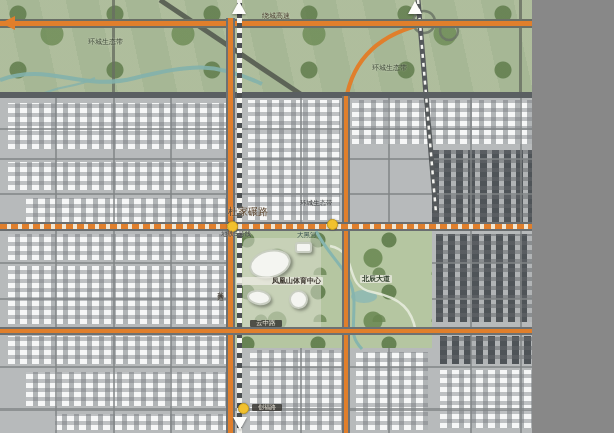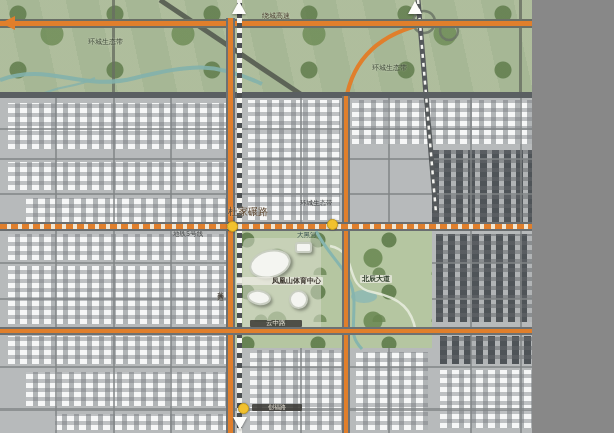--- a/index.html
+++ b/index.html
@@ -66,21 +66,21 @@
   .up{border-left:7px solid rgba(0,0,0,0);border-right:7px solid rgba(0,0,0,0);
       border-bottom:13px solid #fdfdfb;filter:drop-shadow(0 1px 1px rgba(0,0,0,.4));}
   .down{border-left:7px solid rgba(0,0,0,0);border-right:7px solid rgba(0,0,0,0);
       border-top:13px solid #fdfdfb;filter:drop-shadow(0 1px 1px rgba(0,0,0,.4));}
   .left-o{border-top:7px solid rgba(0,0,0,0);border-bottom:7px solid rgba(0,0,0,0);
       border-right:14px solid #e07f2c;}
   
   .lbl{position:absolute;font-size:7px;line-height:1.15;color:#3c372f;white-space:nowrap;
        text-shadow:0 0 2px rgba(235,235,225,.75);}
   .chip{background:rgba(238,237,229,.72);padding:0 2px;border-radius:1px;}
-  .chipdark{background:rgba(58,56,52,.85);color:#ece8dc;text-shadow:none;padding:0 16px;border-radius:1px;}
+  .chipdark{background:rgba(58,56,52,.85);color:#ece8dc;text-shadow:none;padding:0 6px;border-radius:1px;}
   .vert{writing-mode:vertical-rl;letter-spacing:1px;}
   svg{position:absolute;left:0;top:0;}
 </style>
 </head>
 <body>
 
 <div id="stage">
 
   <div class="bl" style="left:8px;top:103px;width:218px;height:46px;"></div>
   <div class="bl" style="left:8px;top:162px;width:218px;height:28px;"></div>
@@ -161,21 +161,21 @@
 
   <div class="arrow up" style="left:232px;top:1px;"></div>
   <div class="arrow up" style="left:408px;top:1px;"></div>
   <div class="arrow down" style="left:233px;top:417px;"></div>
   <div class="arrow left-o" style="left:1px;top:16px;"></div>
 
   <div class="lbl" style="left:262px;top:12px;color:#463a2a;">绕城高速</div>
   <div class="lbl" style="left:88px;top:38px;color:#3d4836;">环城生态带</div>
   <div class="lbl" style="left:372px;top:64px;color:#3d4836;">环城生态带</div>
   <div class="lbl" style="left:221px;top:206px;font-size:10px;color:#58402a;margin-left:7px;">杜家碾路</div>
-  <div class="lbl" style="left:173px;top:231px;font-size:6.5px;color:#35383b;">地铁5号线</div>
+  <div class="lbl" style="left:173px;top:231px;font-size:6.5px;color:#35383b;padding-left:48px;">地铁5号线</div>
   <div class="lbl" style="left:300px;top:200px;font-size:6.5px;color:#35383b;">环城生态带</div>
   <div class="lbl" style="left:297px;top:232px;font-size:6.5px;color:#2e4a45;">大黑河</div>
   <div class="lbl chip" style="left:236px;top:277px;font-weight:bold;padding-left:36px;">凤凰山体育中心</div>
   <div class="lbl chip" style="left:360px;top:275px;font-weight:bold;color:#2d3c29;">北辰大道</div>
   <div class="lbl vert" style="left:216px;top:286px;font-size:6.5px;color:#46413b;">北辰大道</div>
   <div class="lbl chipdark" style="left:250px;top:320px;font-size:6.5px;">云中路</div>
   <div class="lbl chipdark" style="left:252px;top:404px;font-size:6px;">创福路</div>
 </div>
 
 </body></html>

